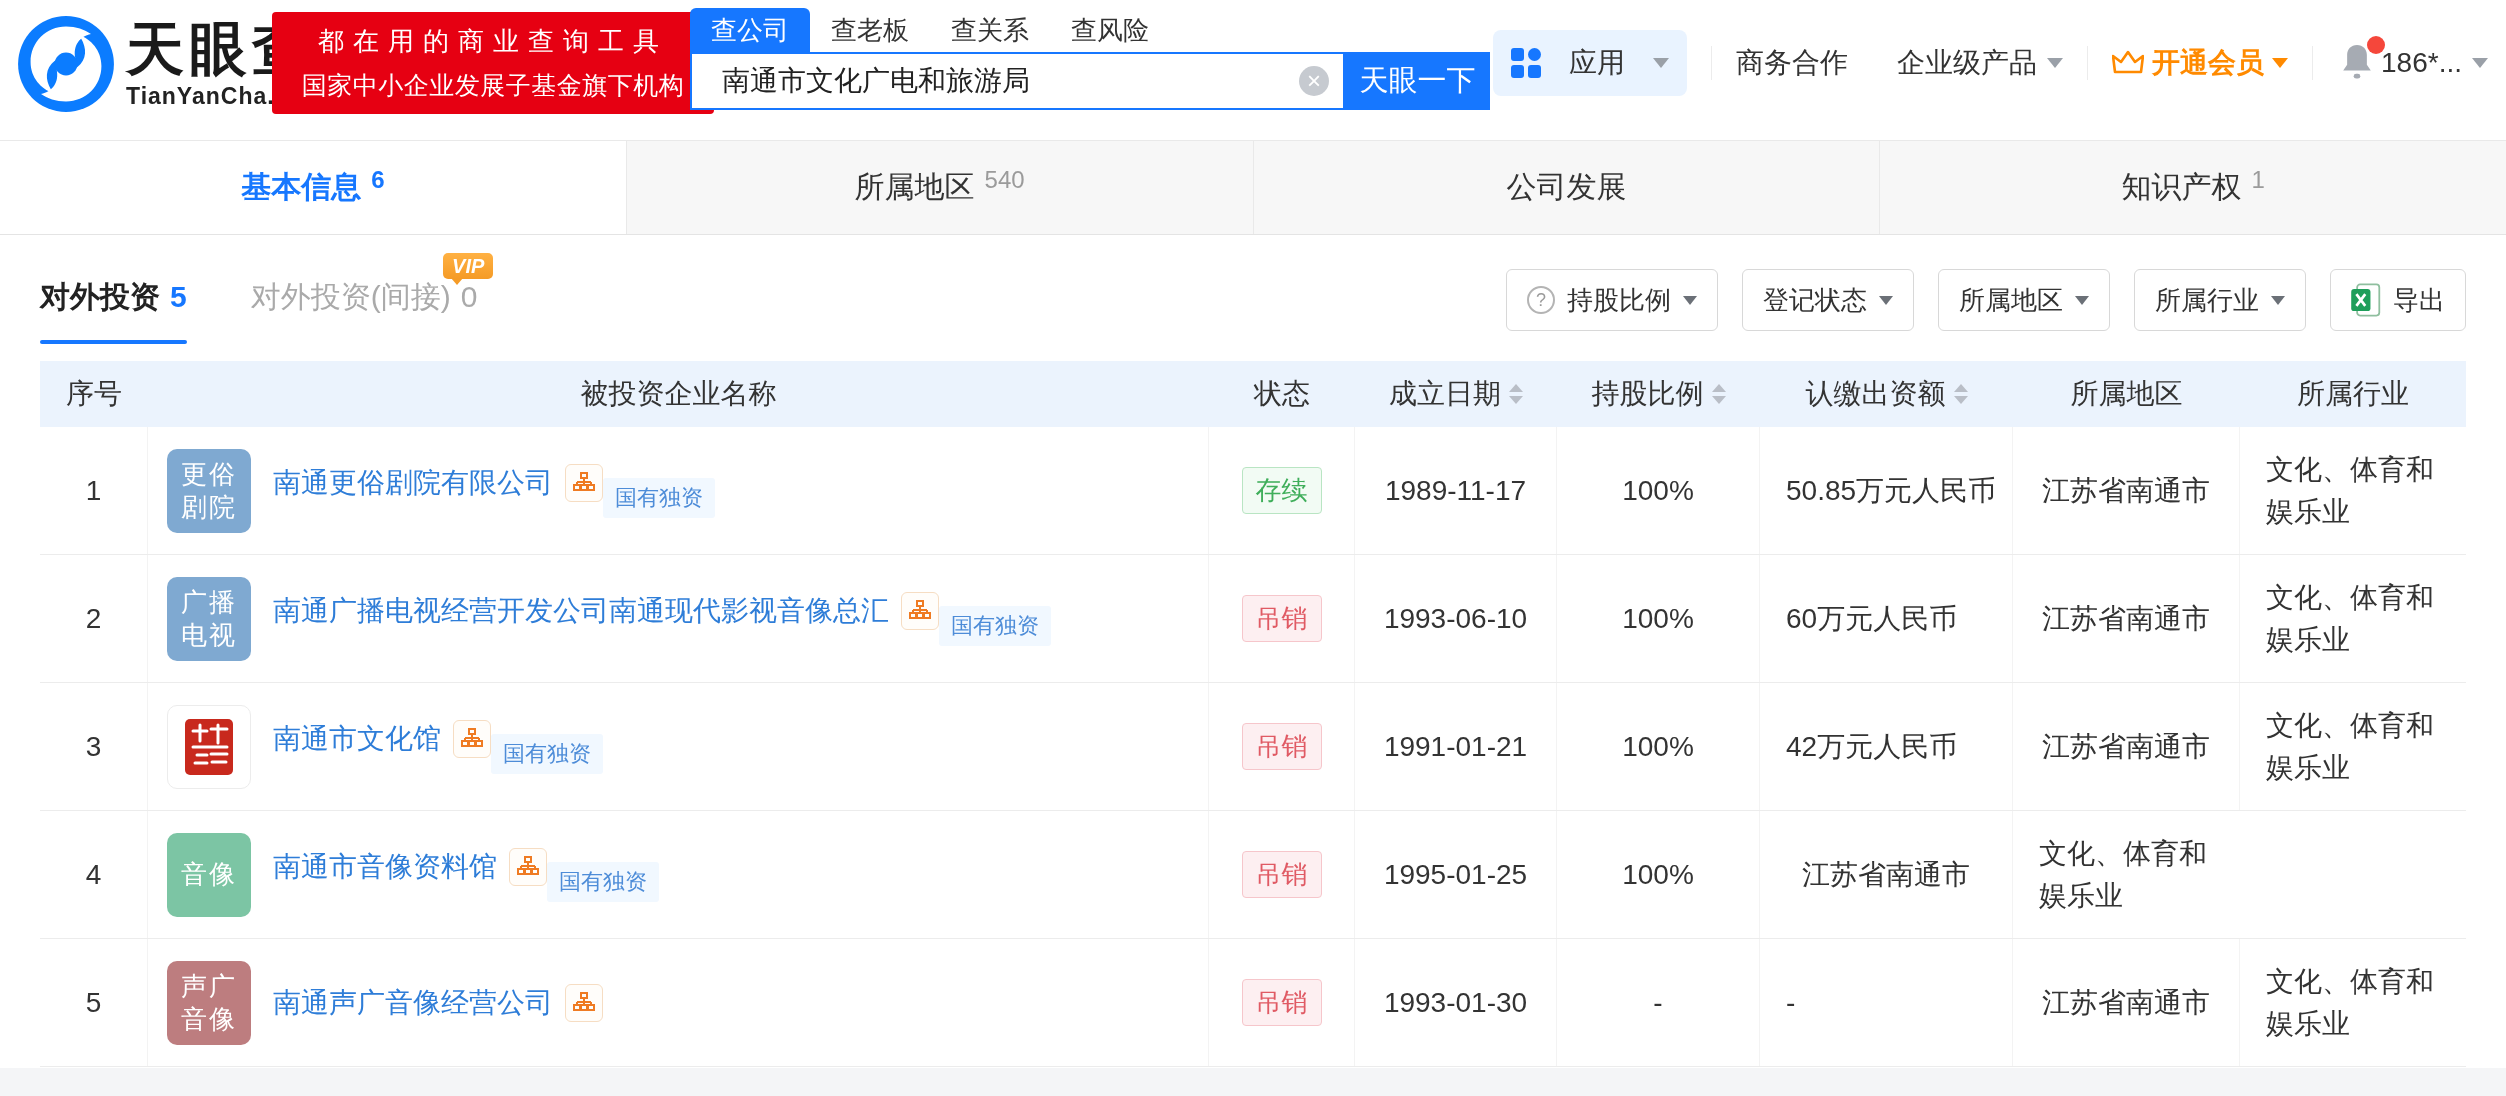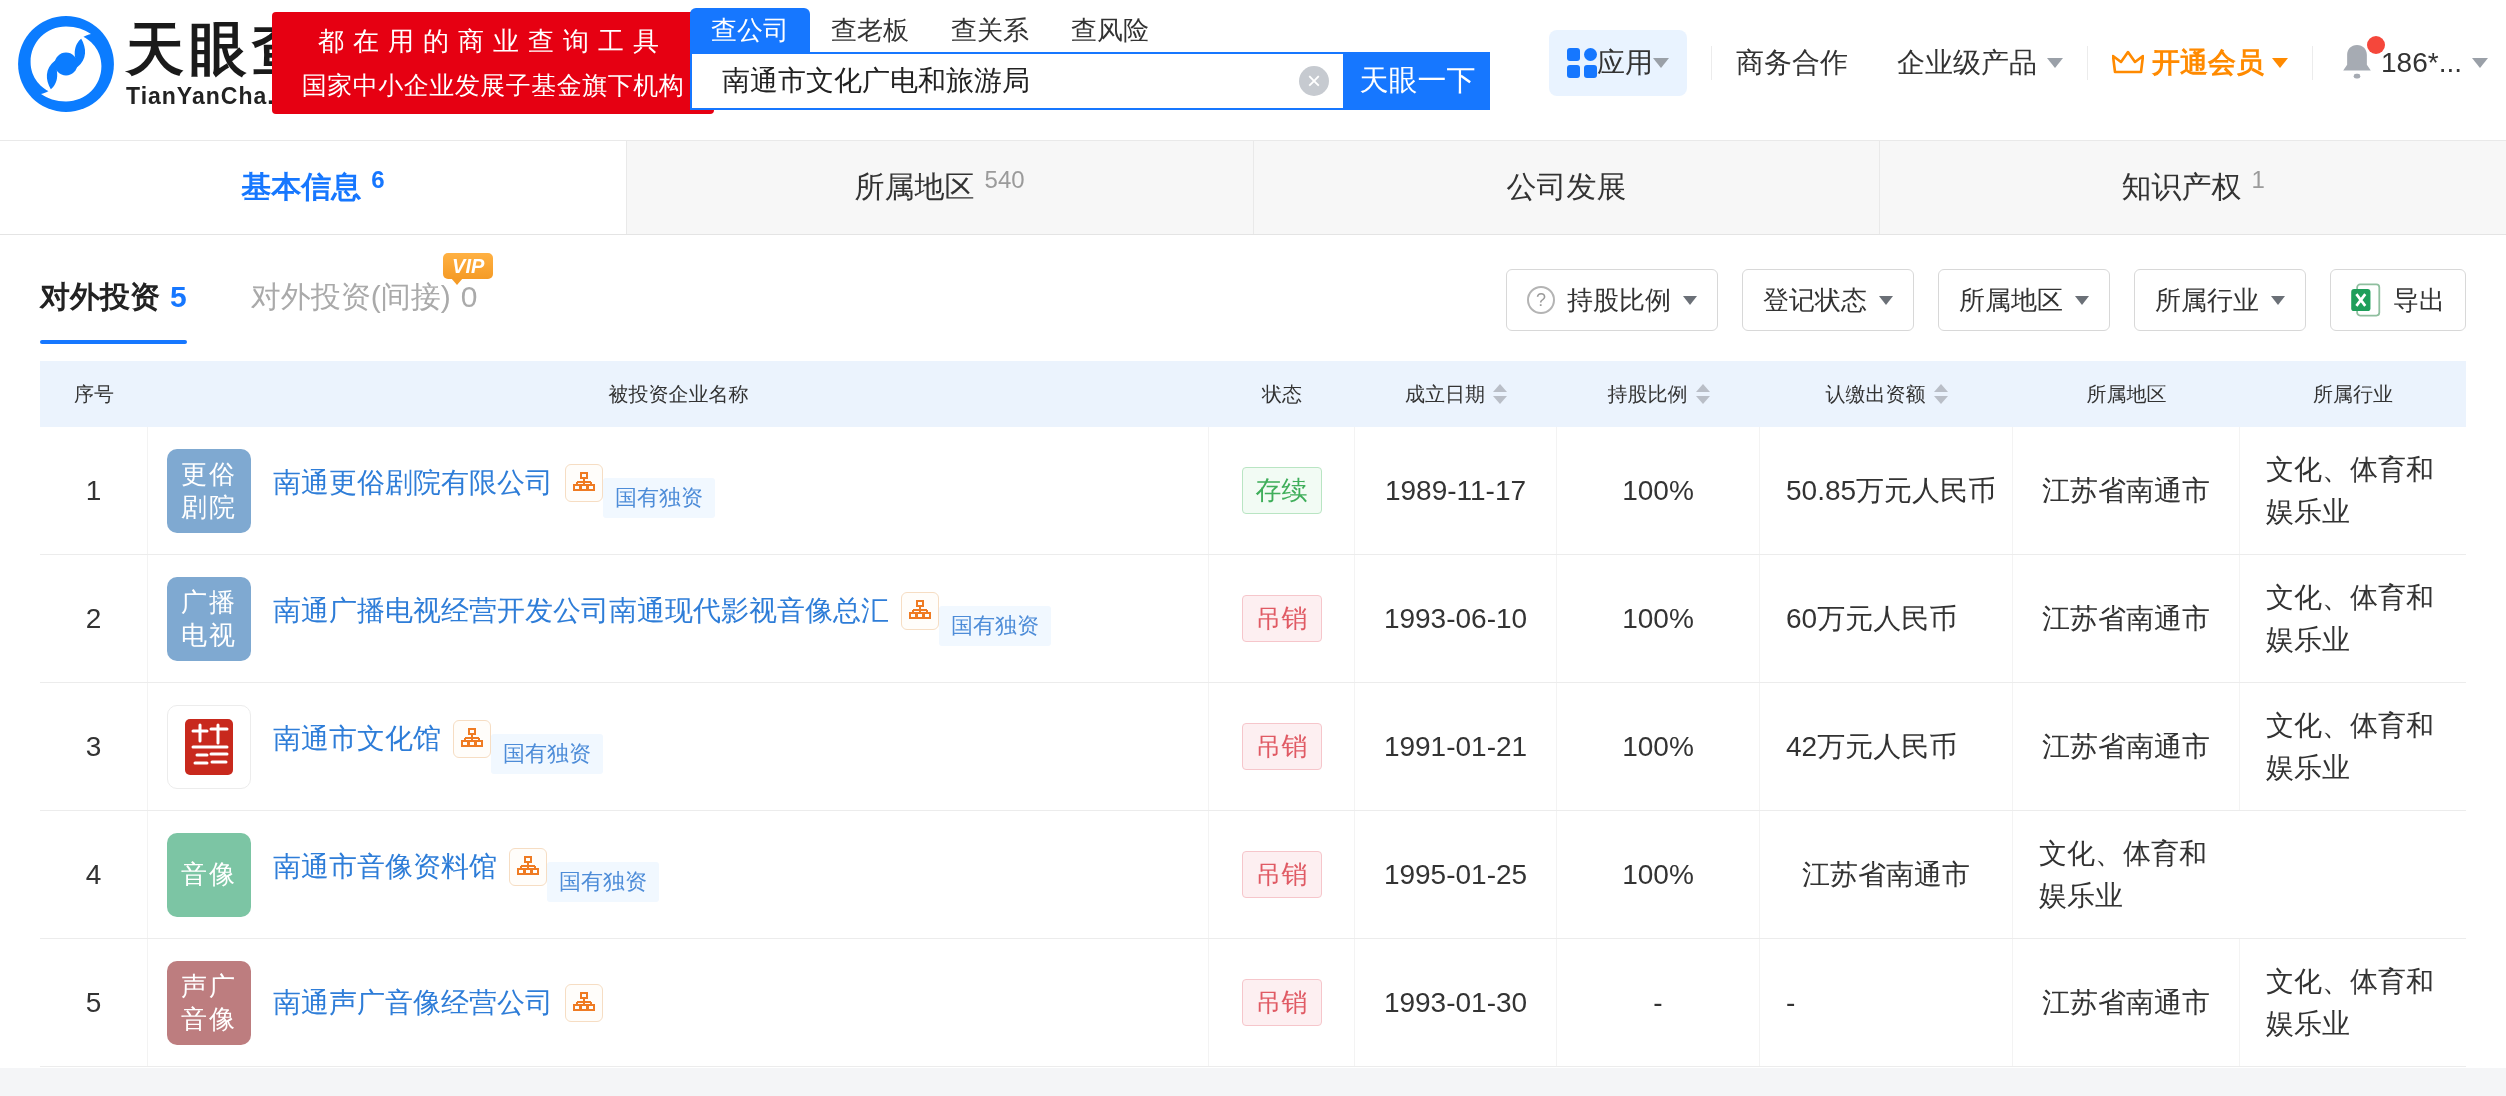--- a/index.html
+++ b/index.html
@@ -25,21 +25,21 @@
   .stab.active { background:#1677ff; color:#fff; border-radius:6px 6px 0 0;}
   .sbox { display:flex; }
   .sinput { width:655px; height:58px; border:2px solid #1677ff; background:#fff; display:flex; align-items:center;}
   .sinput input { flex:1; border:none; outline:none; font-size:28px; color:#222; padding-left:30px; background:transparent; font-family:inherit;}
   .clear { width:30px; height:30px; border-radius:50%; background:#c6cad0; color:#fff; margin-right:14px;
     display:flex; align-items:center; justify-content:center; flex:none; cursor:pointer;}
   .clear::before{ content:"×"; font-size:24px; line-height:1;}
   .sbtn { width:145px; height:58px; background:#1677ff; color:#fff; font-size:29px; border:none; cursor:pointer; font-family:inherit;}
 
   .topnav { position:absolute; right:18px; top:30px; height:66px; display:flex; align-items:center; font-size:28px; color:#333;}
-  .apps { display:flex; align-items:center; gap:0; background:#e9f3ff; border-radius:8px; height:66px; padding:0 18px; cursor:pointer;}
+  .apps { display:flex; align-items:center; gap:28px; background:#e9f3ff; border-radius:8px; height:66px; padding:0 18px; cursor:pointer;}
   .grid-ic { width:30px; height:30px; display:grid; grid-template-columns:13px 13px; grid-template-rows:13px 13px; gap:4px;}
   .grid-ic i { background:#1677ff; border-radius:3px;}
   .grid-ic i:nth-child(2){ border-radius:50%;}
   .caret { width:0; height:0; border-left:8px solid transparent; border-right:8px solid transparent; border-top:10px solid #9aa0a8;}
   .caret.sm { border-left-width:7px; border-right-width:7px; border-top-width:9px; border-top-color:#6b7077;}
   .vsep { width:1px; height:34px; background:#ececec; margin:0 24px; flex:none;}
   .navlink { cursor:pointer; display:flex; align-items:center; gap:10px;}
   .member { color:#ff8a00; font-weight:700; display:flex; align-items:center; gap:8px; cursor:pointer;}
   .member .caret{ border-top-color:#ff8a00;}
   .bell { position:relative; width:44px; height:46px; cursor:pointer; flex:none;}
@@ -70,21 +70,21 @@
   .filters { position:absolute; right:0; top:6px; display:flex; gap:24px;}
   .fbtn { height:62px; background:#fff; border:1px solid #d8d8d8; border-radius:6px; display:flex; align-items:center;
     padding:0 20px; font-size:26px; color:#333; gap:12px; cursor:pointer; font-family:inherit;}
   .help { width:28px; height:28px; border-radius:50%; border:2px solid #b4b4b4; color:#9a9a9a; font-size:18px;
     display:flex; align-items:center; justify-content:center; flex:none;}
   .help::before{ content:"?";}
 
   
   .tbl { margin:10px 40px 0; }
   .thead, .trow { display:grid; grid-template-columns:108px 1061px 146px 202px 203px 253px 227px 226px;}
-  .thead { background:#ebf3fd; height:66px; align-items:center; font-size:20px; color:#333;}
+  .thead { background:#ebf3fd; height:66px; align-items:center; font-size:28px; color:#333;}
   .th { display:flex; align-items:center; justify-content:center; gap:8px;}
   .sort { display:flex; flex-direction:column; gap:4px;}
   .sort i { width:0; height:0; border-left:7px solid transparent; border-right:7px solid transparent; display:block;}
   .sort .up { border-bottom:8px solid #b9bec7;}
   .sort .dn { border-top:8px solid #b9bec7;}
   .trow { height:128px; border-bottom:1px solid #ececec; font-size:28px; color:#333;}
   .td { display:flex; align-items:center; justify-content:center; border-right:1px solid #f3f3f3; height:100%;}
   .td:last-child { border-right:none;}
   .td.name { justify-content:flex-start; padding-left:19px;}
   .td.amount { justify-content:flex-start; padding-left:26px;}

